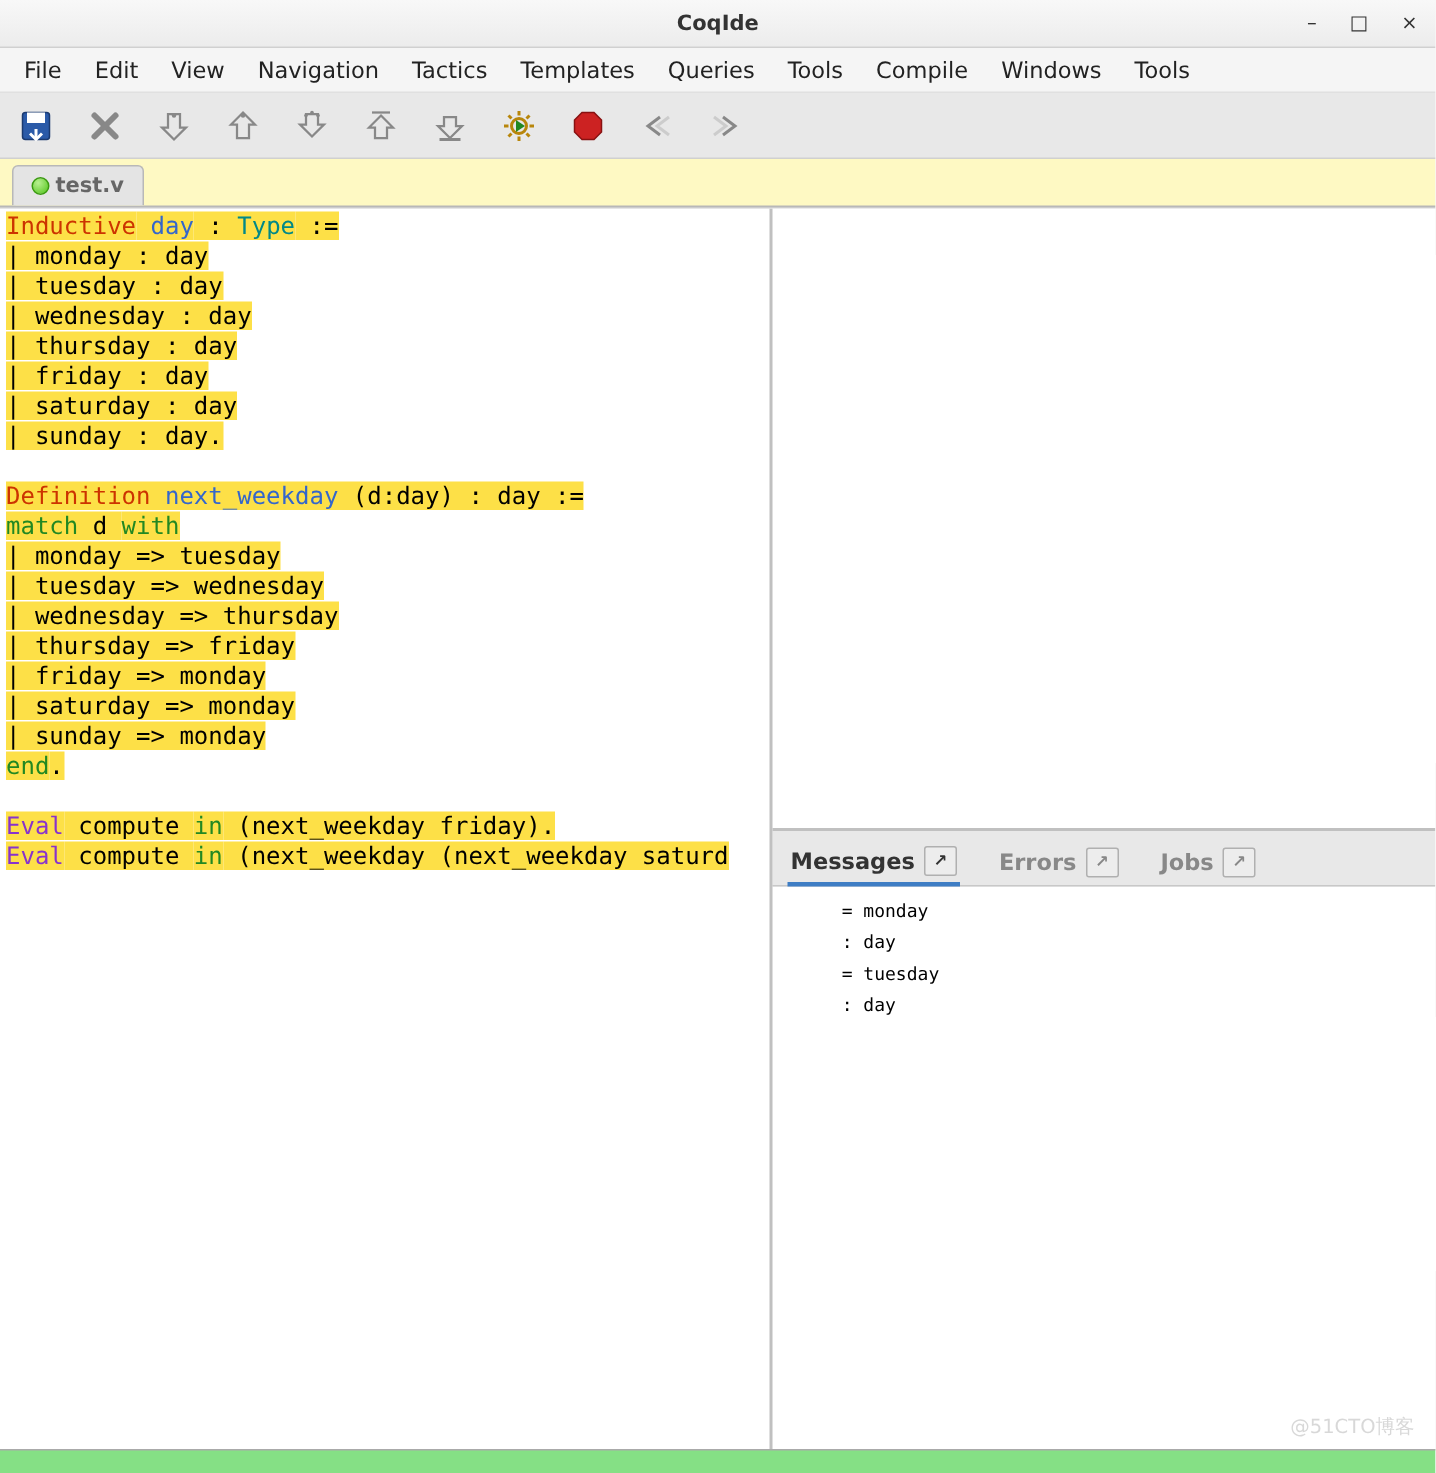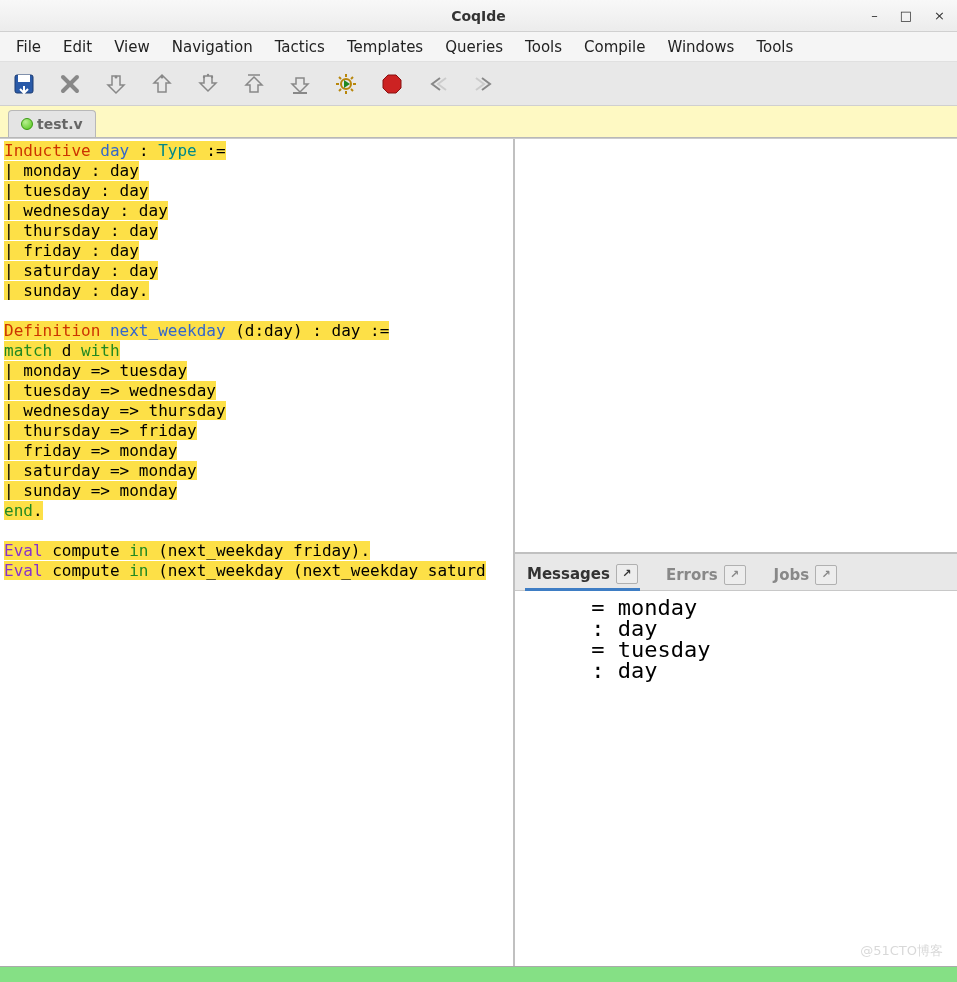--- a/index.html
+++ b/index.html
@@ -148,21 +148,21 @@
   width: 22px; height: 20px;
   border: 1px solid #b0b0b0;
   background: #ededed;
   border-radius: 2px;
   display: flex; align-items: center; justify-content: center;
   font-size: 11px;
 }
 .output-body {
   flex: 1;
   font-family: "DejaVu Sans Mono", monospace;
-  font-size: 22px;
+  font-size: 12px;
   line-height: 21px;
   white-space: pre;
   padding: 6px 10px;
   color: #000;
 }
 .statusbar {
   height: 16px;
   background: #85e085;
   border-top: 1px solid #aaa;
 }

